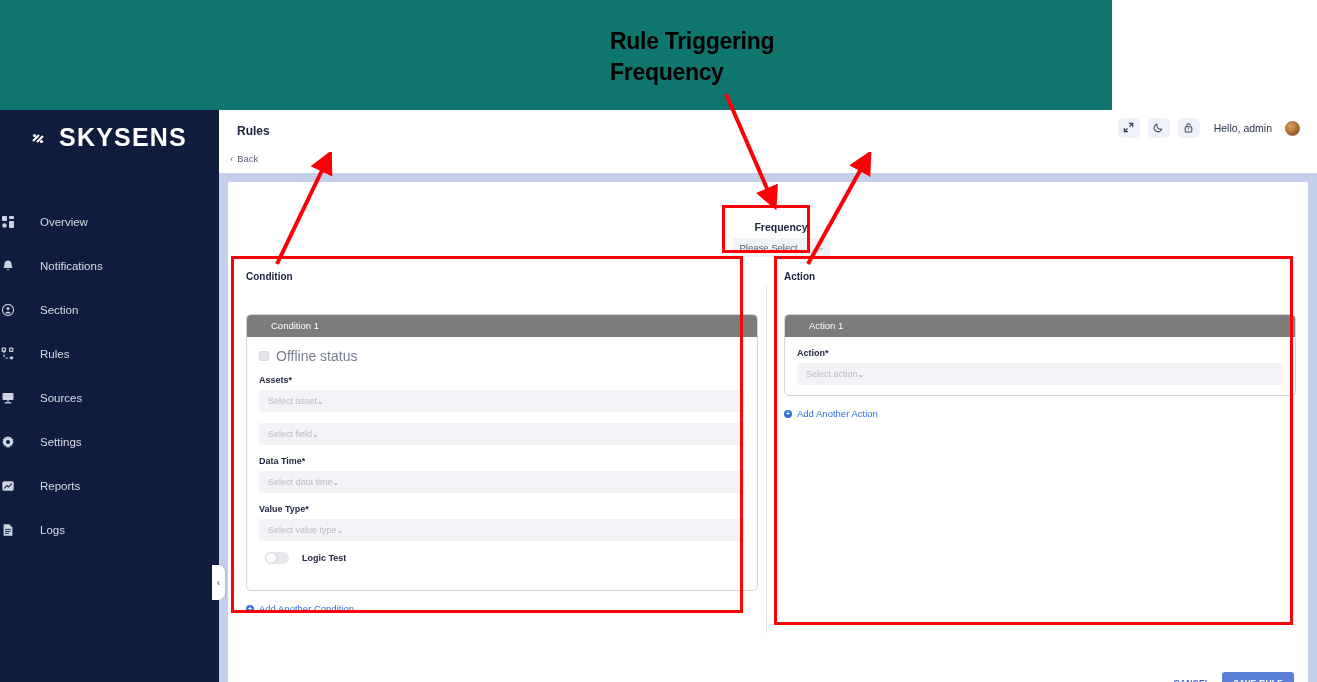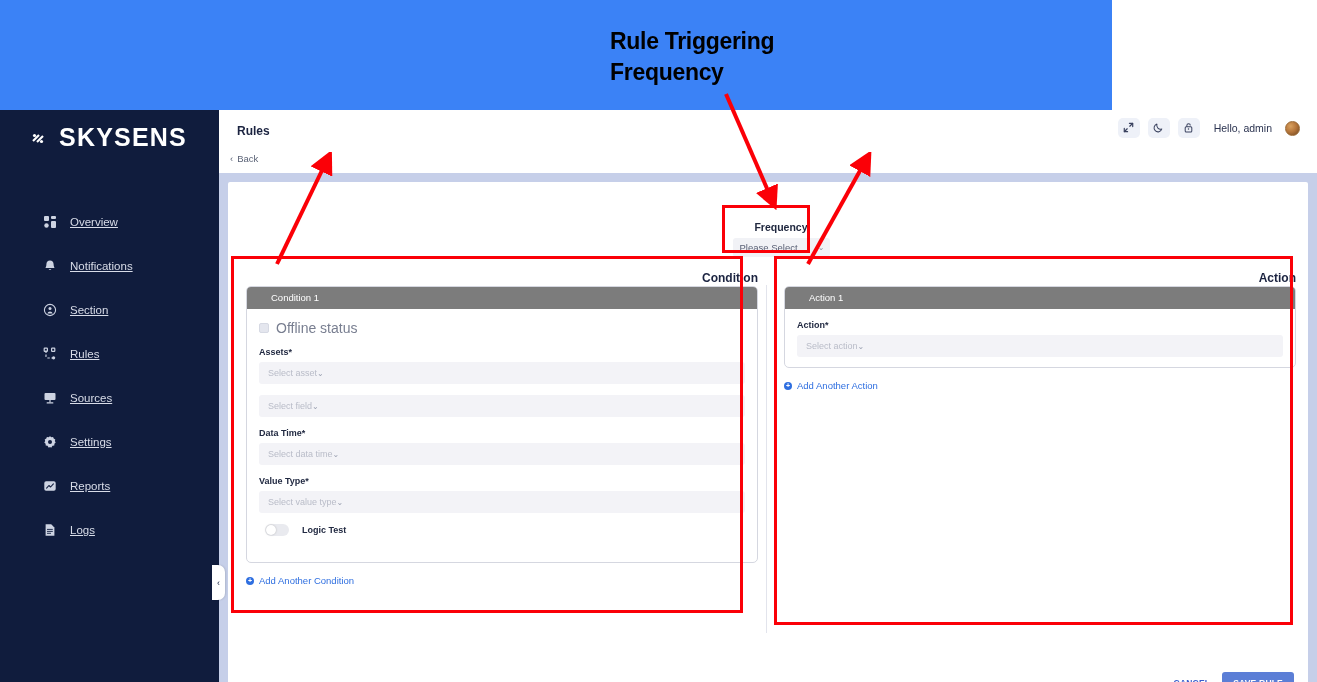--- a/index.html
+++ b/index.html
@@ -2,21 +2,21 @@
 <html><head>
 <meta charset="utf-8">
 <style>
   * { box-sizing: border-box; margin: 0; padding: 0; }
   html, body {
     width: 1317px; height: 682px;
     background: #ffffff;
     font-family: "Liberation Sans", sans-serif;
     overflow: hidden;
   }
-  #root { position: relative; width: 1112px; height: 682px; background:#3b82f6; }
+  #root { position: relative; width: 1112px; height: 682px; background:#0f766e; }
 
   
   .anno-label {
     position: absolute;
     font-family: "Liberation Sans", sans-serif;
     font-weight: 700;
     color: #000;
     letter-spacing: -0.3px;
     white-space: pre-line;
     line-height: 1.35;
@@ -47,25 +47,24 @@
     position: absolute; left: 0; top: 13px; width: 219px;
     text-align: left;
     color: #ffffff;
     font-size: 25px; font-weight: 700;
     letter-spacing: 1.2px;
     display: flex; align-items: center; justify-content: center; gap: 5px;
   }
   .brand .mark { display:inline-block; line-height:0; }
   .nav { position: absolute; left: 0; top: 90px; width: 219px; }
   .nav-item {
-    display: flex; align-items: center; gap: 13px;
-    height: 44px; padding-left: 42px;
+    display: flex; align-items: center; gap: 25px;
+    height: 44px; 
     color: #d8dce8; font-size: 11.5px;
     cursor: pointer;
-    text-decoration: underline;
   }
   .nav-item .ico { width: 15px; height: 15px; display:flex; align-items:center; justify-content:center; flex: 0 0 15px; }
   .nav-item .ico svg { display:block; }
 
   
   .collapse-handle {
     position: absolute; left: 212px; top: 455px;
     width: 13px; height: 35px;
     background: #ffffff;
     border-radius: 0 7px 7px 0;
@@ -139,22 +138,22 @@
     cursor: pointer;
   }
   .freq-select .caret { color: #8a90a2; font-size: 8px; }
 
   
   .cols { position: absolute; left: 0; top: 89px; width: 1080px; }
   .col { position: absolute; top: 0; }
   .col-cond { left: 18px; width: 512px; }
   .col-act  { left: 556px; width: 512px; }
   .col-title {
-    text-align: right; font-size: 12px; font-weight: 700;
-    color: #1b2340; margin-bottom: 1px;
+    text-align: left; font-size: 10px; font-weight: 700;
+    color: #1b2340; margin-bottom: 32px;
   }
   .vdivider {
     position: absolute; left: 538px; top: 14px;
     width: 1px; height: 348px; background: #e2e4ec;
   }
 
   
   .panel {
     border: 1px solid #d5d7e0;
     border-radius: 5px;

